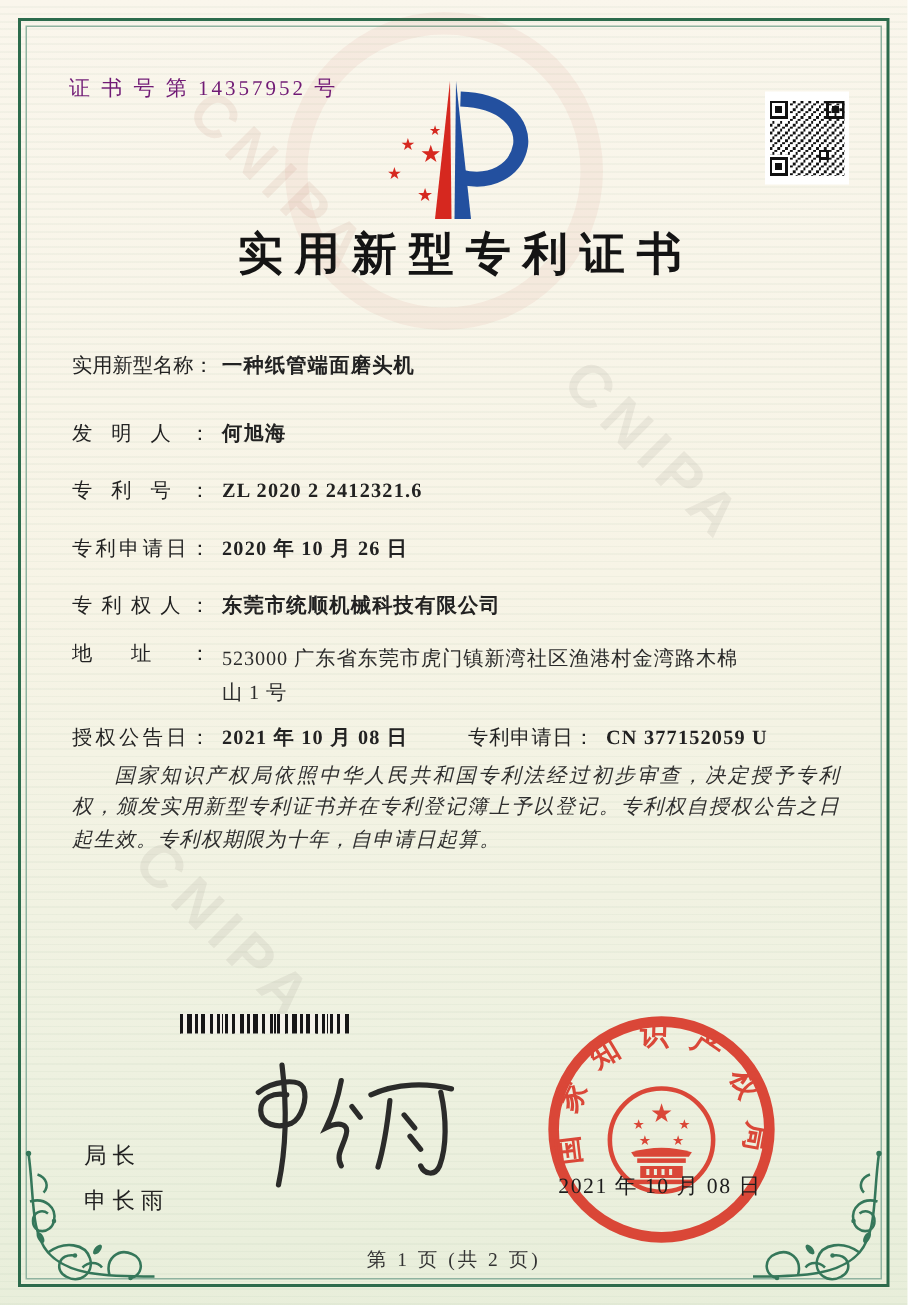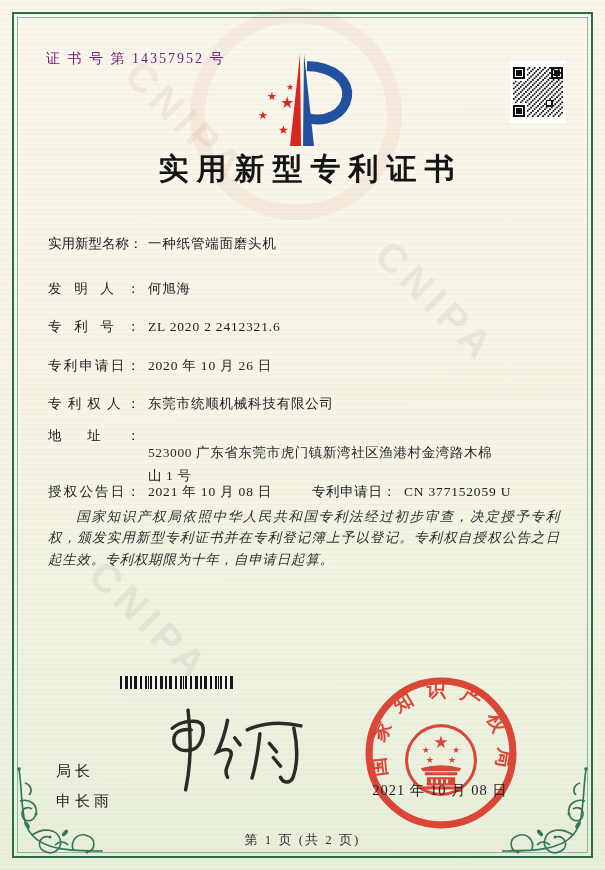--- a/index.html
+++ b/index.html
@@ -35,23 +35,23 @@
 
   .logo { position:absolute; left:240px; top:50px; width:120px; height:100px; }
   .qr { position:absolute; left:510px; top:61px; width:56px; height:62px; background:#fff; padding:3px; }
   .qr svg { width:100%; height:100%; }
 
   .title { position:absolute; left:0; top:149px; width:100%; text-align:center;
            font-size:30px; font-weight:bold; letter-spacing:8px; color:#141414;padding-left:16px; }
 
   .row { position:absolute; left:48px; font-size:13.5px; white-space:nowrap; }
   .lab { display:inline-block; width:92px; text-align:justify; text-align-last:justify; color:#222; }
-  .val { margin-left:8px; letter-spacing:.8px; color:#222; }
+  .val { margin-left:8px; letter-spacing:.8px; color:#222;font-weight:bold; }
   .grp2 { position:absolute; left:264px; top:0; }
-  .addr-block { display:inline-block; vertical-align:top; margin-left:8px; letter-spacing:.6px;margin-top:14px; }
+  .addr-block { display:inline-block; vertical-align:top; margin-left:8px; letter-spacing:.6px; }
   .addr-block div { line-height:23px; }
 
   .paras { position:absolute; left:48px; top:506px; width:512px; }
   .paras p { font-size:13.5px; line-height:21.4px; text-indent:2.1em; text-align:justify;
              letter-spacing:.8px; color:#2e2e2e; margin-bottom:1px;
              font-style:italic; }
 
   .barcode { position:absolute; left:120px; top:676px; width:113px; height:13px;
       background:
         repeating-linear-gradient(90deg,#161616 0 2px, transparent 2px 5px),

